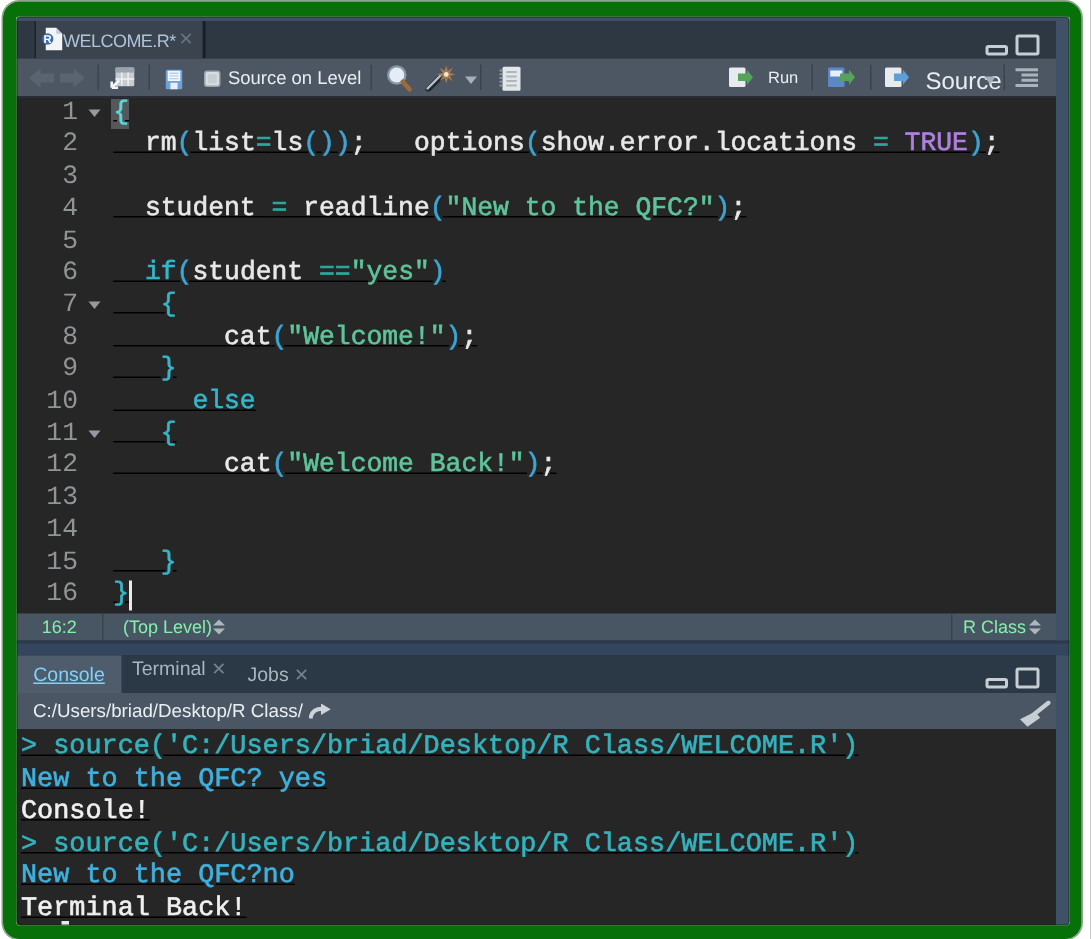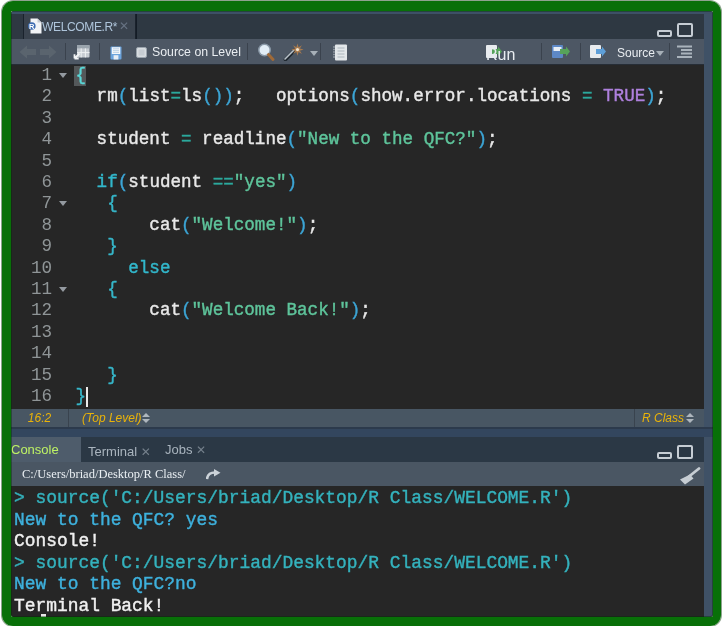--- a/index.html
+++ b/index.html
@@ -19,40 +19,40 @@
   
   #tabstrip { position:absolute; left:0; top:3px; width:693px; height:25px; background:#2e3842; }
   #toolbar  { position:absolute; left:0; top:28px; width:693px; height:26px; background:#4d5764;
               border-bottom:1px solid #262d36; }
   #editor   { position:absolute; left:0; top:54px; width:693px; height:344px; background:#262626; }
   #statusbar{ position:absolute; left:0; top:398px; width:693px; height:18px; background:#485663; }
   #splitter { position:absolute; left:0; top:416px; width:702px; height:10px; background:#33465e; border-top:2px solid #2c3a4c; }
   #tabbar   { position:absolute; left:0; top:426px; width:693px; height:25px; background:#2b3845; }
   #pathrow  { position:absolute; left:0; top:451px; width:693px; height:24px; background:#4a5663; }
   #console  { position:absolute; left:0; top:475px; width:693px; height:131px; background:#262626; }
-  pre.code { font-family:"Liberation Mono", monospace; font-size:17.58px; line-height:21.4px; white-space:pre; -webkit-text-stroke:0.4px; }
+  pre.code { font-family:"Liberation Mono", monospace; font-size:17.58px; line-height:21.4px; white-space:pre;text-decoration:underline; -webkit-text-stroke:0.4px; }
 
   
   #edtab { position:absolute; left:13px; top:0; width:111px; height:25px; background:#3a434e; box-shadow:-1px 0 0 #1a222c, 1px 0 0 #1a222c, 2px 0 0 #141c26; }
   #edtab .title { position:absolute; left:18px; top:6px; font-size:12px; letter-spacing:-0.35px; color:#aec4da; }
   #edtab .x { position:absolute; left:95px; top:5px; font-size:12px; color:#667282; }
   .winbtn { position:absolute; border:2px solid #c6cdd4; border-radius:2px; }
 
   .sep { position:absolute; top:4px; width:1px; height:17px; background:#3a424d; }
   .tbtext { position:absolute; top:5px; font-size:13.5px; color:#e9edf1; }
 
   
   #gutter { position:absolute; left:0; top:0; width:41px; text-align:right;
     font-family:"Liberation Mono", monospace; font-size:17.58px; line-height:21.4px;
     color:#8f9597; white-space:pre; }
   .fold { position:absolute; width:0; height:0; border-left:4.5px solid transparent;
     border-right:4.5px solid transparent; border-top:5.5px solid #949aa0; }
 
   
-  #statusbar { font-size:12px; color:#eab308;font-style:italic; }
+  #statusbar { font-size:12px; color:#86efac; }
   .spin { display:inline-block; position:relative; width:9px; height:12px; }
   .spin i { position:absolute; left:0; width:0; height:0;
     border-left:4px solid transparent; border-right:4px solid transparent; }
   .spin .up { top:1px; border-bottom:4px solid #aeb6bd; }
   .spin .dn { bottom:1px; border-top:4px solid #aeb6bd; }
 
   
   .ctab { position:absolute; top:0; height:25px; font-size:13px; }
   .cx { color:#75808c; font-size:12px; }
 </style>
@@ -118,33 +118,33 @@
     <svg class="abs" style="left:321px;top:5px" width="16" height="17" viewBox="0 0 16 17">
       <rect x="3" y="0.5" width="12" height="16" rx="1" fill="#e3e7ea"></rect>
       <path d="M3 3 h-2 M3 5.5 h-2 M3 8 h-2 M3 10.5 h-2 M3 13 h-2" stroke="#8e979f" stroke-width="1.4"></path>
       <path d="M5.5 4 h7 M5.5 7 h7 M5.5 10 h7 M5.5 13 h7" stroke="#aeb7be" stroke-width="1.2"></path>
     </svg>
 
     <svg class="abs" style="left:474px;top:5px" width="18" height="16" viewBox="0 0 18 16">
       <rect x="1" y="1" width="11" height="13" rx="1" fill="#e8ebee"></rect>
       <path d="M8 5 L14 5 L14 2.5 L18 7.5 L14 12.5 L14 10 L8 10 Z" fill="#57a35a" transform="translate(-1,0)"></path>
     </svg>
-    <div class="tbtext" style="left:475px; font-size:16px; top:6.5px;">Run</div>
+    <div class="tbtext" style="left:501px; font-size:11px; top:6.5px;">Run</div>
     <div class="sep" style="left:530px"></div>
     <svg class="abs" style="left:540px;top:5px" width="20" height="16" viewBox="0 0 20 16">
       <rect x="1" y="1" width="11" height="13" rx="1" fill="#5d88c6"></rect>
       <rect x="2.5" y="3" width="8" height="4" fill="#e8eef5"></rect>
       <path d="M9 5 L15 5 L15 2.5 L19 7.5 L15 12.5 L15 10 L9 10 Z" fill="#57a35a"></path>
     </svg>
     <div class="sep" style="left:569px"></div>
     <svg class="abs" style="left:578px;top:5px" width="18" height="16" viewBox="0 0 18 16">
       <rect x="1" y="1" width="11" height="13" rx="1" fill="#e8ebee"></rect>
       <path d="M7 5 L13 5 L13 2.5 L17 7.5 L13 12.5 L13 10 L7 10 Z" fill="#5e9fd8"></path>
     </svg>
-    <div class="tbtext" style="left:606px; font-size:12px; top:6.5px;">Source</div>
+    <div class="tbtext" style="left:606px; font-size:16px; top:6.5px;">Source</div>
     <div class="abs" style="left:645px; top:12px; width:0; height:0; border-left:4px solid transparent; border-right:4px solid transparent; border-top:5px solid #a7b0b8;"></div>
     <div class="sep" style="left:658px"></div>
     <svg class="abs" style="left:665px;top:6px" width="17" height="14" viewBox="0 0 17 14">
       <path d="M1 1.5 h15 M5 5 h11 M5 8.5 h11 M1 12 h15" stroke="#aab3bc" stroke-width="2"></path>
     </svg>
   </div>
 
   <div id="editor">
     <div id="gutter"> 1
  2
@@ -190,29 +190,29 @@
     <div class="abs" style="left:71px; top:0; line-height:18px;">(Top Level)</div>
     <div class="abs" style="left:131px; top:3px;"><span class="spin"><i class="up"></i><i class="dn"></i></span></div>
     <div class="abs" style="left:623px; top:0; width:70px; height:18px; border-left:1px solid #39434e;"></div>
     <div class="abs" style="left:631px; top:0; line-height:18px;">R Class</div>
     <div class="abs" style="left:675px; top:3px;"><span class="spin"><i class="up"></i><i class="dn"></i></span></div>
   </div>
 
   <div id="splitter"></div>
 
   <div id="tabbar">
-    <div class="ctab" style="left:0; width:70px; background:#4e5c6b; color:#bef264; line-height:25px;">Console</div>
-    <div class="ctab" style="left:77px; line-height:29px; color:#a9b4be;">Terminal <span class="cx">✕</span></div>
+    <div class="ctab" style="left:0; width:70px; background:#4e5c6b; color:#7dd3fc; text-align:center; line-height:25px;text-decoration:underline;">Console</div>
+    <div class="ctab" style="left:77px; line-height:17px; color:#a9b4be;">Terminal <span class="cx">✕</span></div>
     <div class="ctab" style="left:154px; line-height:25px; color:#a9b4be;">Jobs <span class="cx">✕</span></div>
     <div class="winbtn" style="left:646px; top:15px; width:15px; height:7px;"></div>
     <div class="winbtn" style="left:666px; top:8px; width:16px; height:14px;"></div>
   </div>
 
   <div id="pathrow">
-    <div class="abs" style="left:11px; top:0; line-height:24px; font-size:12.5px; color:#eaeff3;font-family:Liberation Serif, serif;">C:/Users/briad/Desktop/R Class/</div>
+    <div class="abs" style="left:11px; top:0; line-height:24px; font-size:12.5px; color:#eaeff3;">C:/Users/briad/Desktop/R Class/</div>
     <svg class="abs" style="left:195px; top:6.5px;" width="15" height="11" viewBox="0 0 15 11">
       <path d="M1 10 C1.5 5.5, 4.5 3.5, 9 3.5" stroke="#ccd3d9" stroke-width="2.6" fill="none"></path>
       <path d="M8 0 L14.5 3.8 L8 7.6 Z" fill="#ccd3d9"></path>
     </svg>
     <svg class="abs" style="left:664px; top:5px;" width="26" height="18" viewBox="0 0 26 18">
       <path d="M24 1.5 L14 9.5" stroke="#c6cdd3" stroke-width="2.8" stroke-linecap="round"></path>
       <path d="M15 7.5 L18.5 11.5 L10 17.5 L5 12.5 Z" fill="#c6cdd3"></path>
     </svg>
   </div>
 

